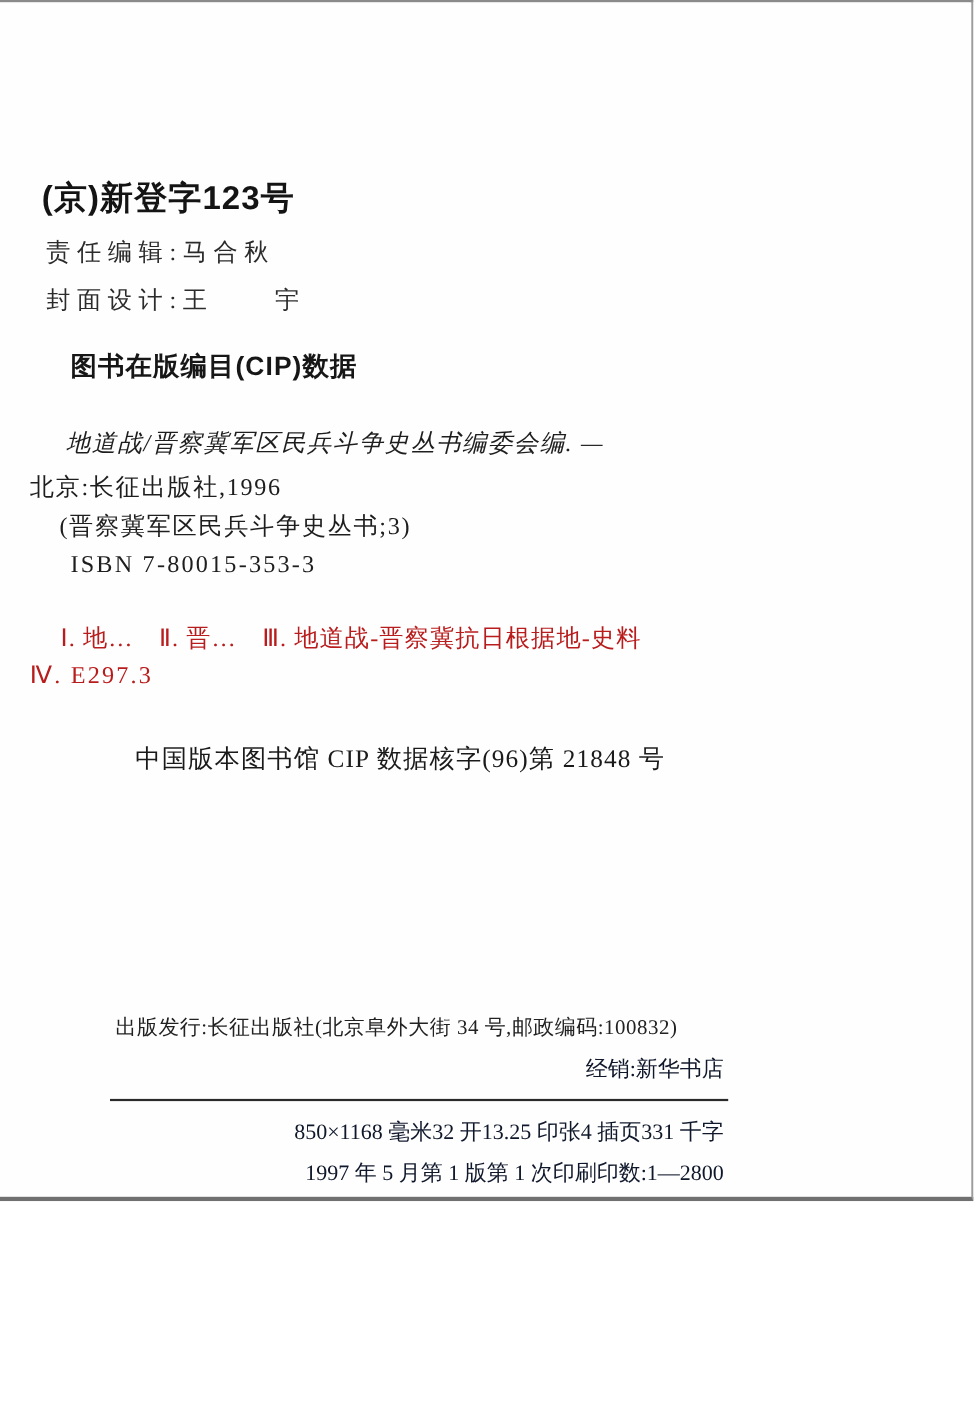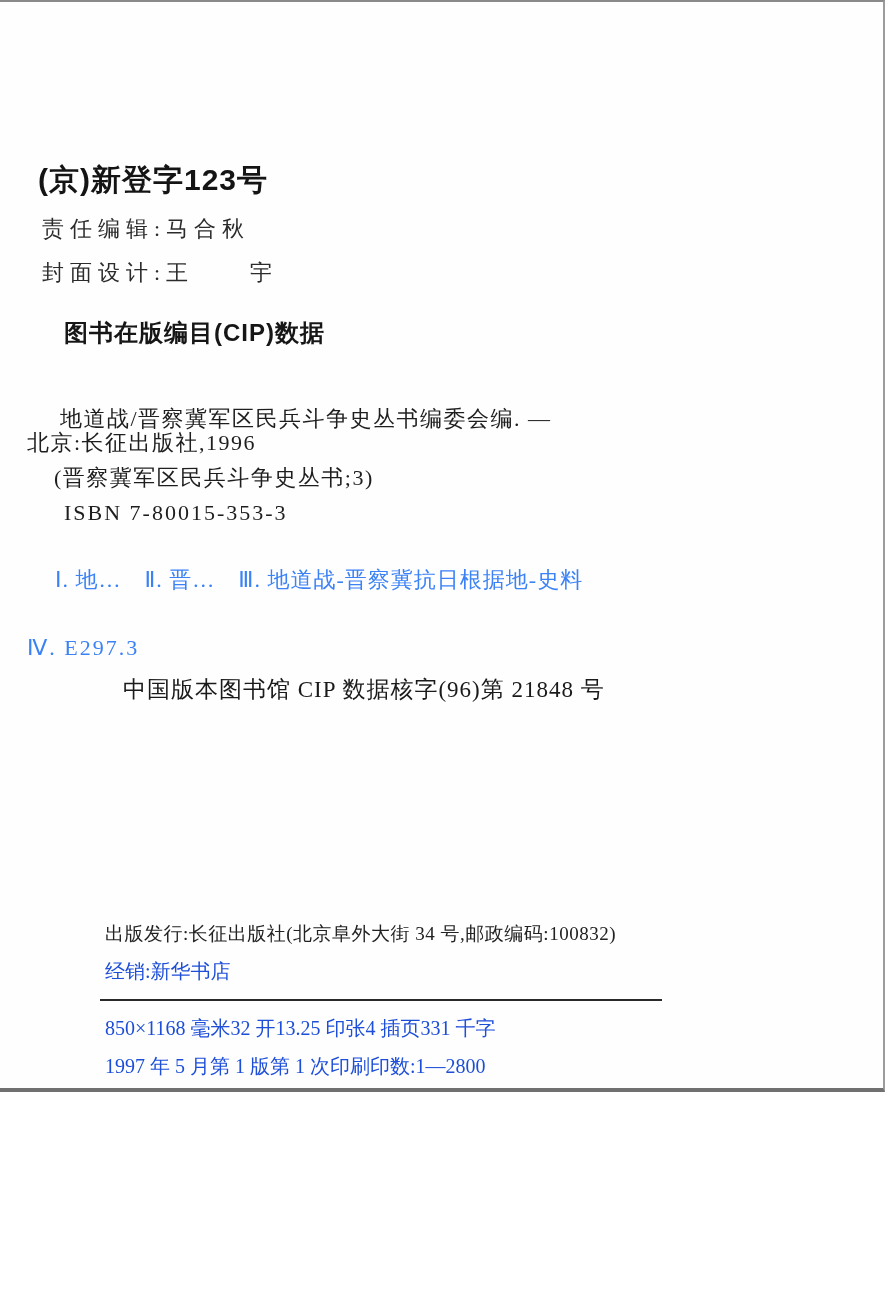--- a/index.html
+++ b/index.html
@@ -42,48 +42,48 @@
   .cip-heading {
     top: 315px; left: 64px;
     font-family: "Liberation Sans", sans-serif;
     font-weight: bold;
     font-size: 24px;
     letter-spacing: 1px;
     color: #161616;
   }
 
   .cip-line { font-size: 22px; letter-spacing: 1.5px; color: #1e1e1e; }
-  .cip-l1 { top: 402px; left: 60px; }
+  .cip-l1 { top: 386px; left: 60px; font-style: italic; }
   .cip-l2 { top: 426px; left: 27px; }
   .cip-l3 { top: 461px; left: 54px; }
   .cip-l4 { top: 498px; left: 64px; letter-spacing: 2px; text-align: center; }
 
-  .class-line { font-size: 22px; letter-spacing: 1px; color: #3b82f6; }
+  .class-line { font-size: 22px; letter-spacing: 1px; color: #b91c1c; }
   .class-l1 { top: 563px; left: 55px; }
-  .class-l2 { top: 633px; left: 27px; letter-spacing: 2px; text-align: center; }
+  .class-l2 { top: 599px; left: 27px; letter-spacing: 2px; text-align: center; }
 
   .cip-record {
     top: 672px; left: 75px;
     font-size: 23px;
     letter-spacing: 1px;
     color: #1a1a1a;
     margin-left: 48px;
   }
 
   .colophon-line { font-size: 20px; color: #222222; }
   .publisher-line { top: 919px; left: 105px; font-size: 19px; letter-spacing: 0.5px; }
 
   .row {
     position: absolute;
     left: 105px;
     width: 553px;
     display: flex;
-    justify-content: flex-start;
+    justify-content: flex-end;
     font-size: 20px;
-    color: #1d4ed8;
+    color: #0f172a;
   }
   .row-dist { top: 956px; }
   .row-specs { top: 1013px; }
   .row-edition { top: 1051px; }
 
   .divider {
     position: absolute;
     left: 100px;
     width: 562px;
     height: 0;

